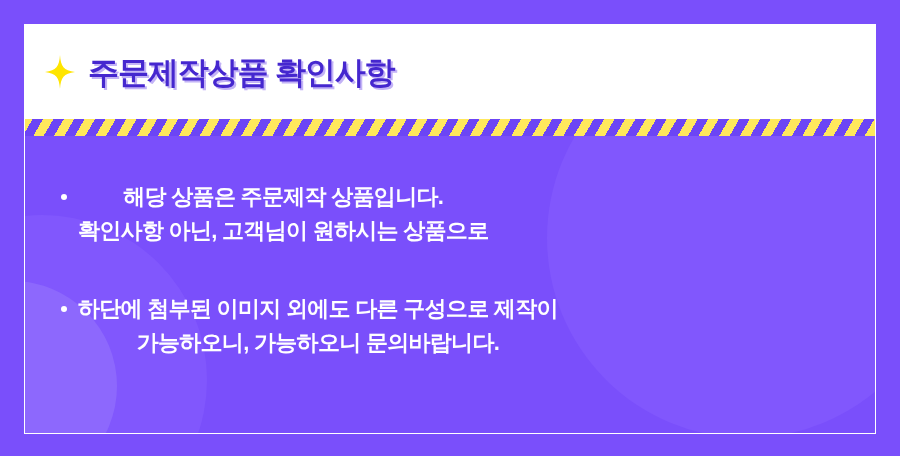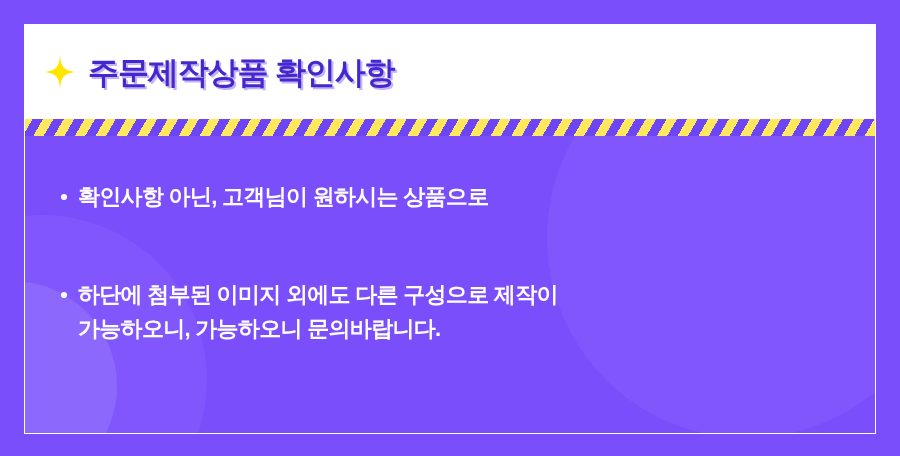--- a/index.html
+++ b/index.html
@@ -8,20 +8,21 @@
     background: #ffffff;
   }
 
   #banner {
     position: relative;
     width: 900px;
     height: 456px;
     background: #7a4ffb;
     overflow: hidden;
     font-family: "Liberation Sans", "DejaVu Sans", sans-serif;
+    text-align: center;
     -webkit-font-smoothing: antialiased;
   }
 
   
   .card {
     position: absolute;
     left: 24px;
     top: 24px;
     width: 852px;
     height: 410px;
@@ -121,21 +122,21 @@
     position: relative;
     z-index: 2;
     padding: 44px 0 0 36px;
   }
 
   .bullet-block {
     display: flex;
     align-items: flex-start;
   }
   .bullet-block + .bullet-block {
-    margin-top: 64px;
+    margin-top: 44px;
   }
 
   .bullet-dot {
     flex: 0 0 auto;
     width: 6px;
     height: 6px;
     border-radius: 50%;
     background: #ffffff;
     margin-top: 14px;
     margin-right: 11px;
@@ -172,20 +173,21 @@
 
       <div class="deco deco-top-right"></div>
       <div class="deco deco-bottom-left"></div>
       <div class="deco deco-bottom-left-2"></div>
 
       <div class="body-content">
 
         <div class="bullet-block">
           <span class="bullet-dot"></span>
           <div class="bullet-lines">
+            <div class="line">해당 상품은 주문제작 상품입니다.</div>
             <div class="line">확인사항 아닌, 고객님이 원하시는 상품으로</div>
           </div>
         </div>
 
         <div class="bullet-block">
           <span class="bullet-dot"></span>
           <div class="bullet-lines">
             <div class="line">하단에 첨부된 이미지 외에도 다른 구성으로 제작이</div>
             <div class="line">가능하오니, 가능하오니 문의바랍니다.</div>
           </div>

